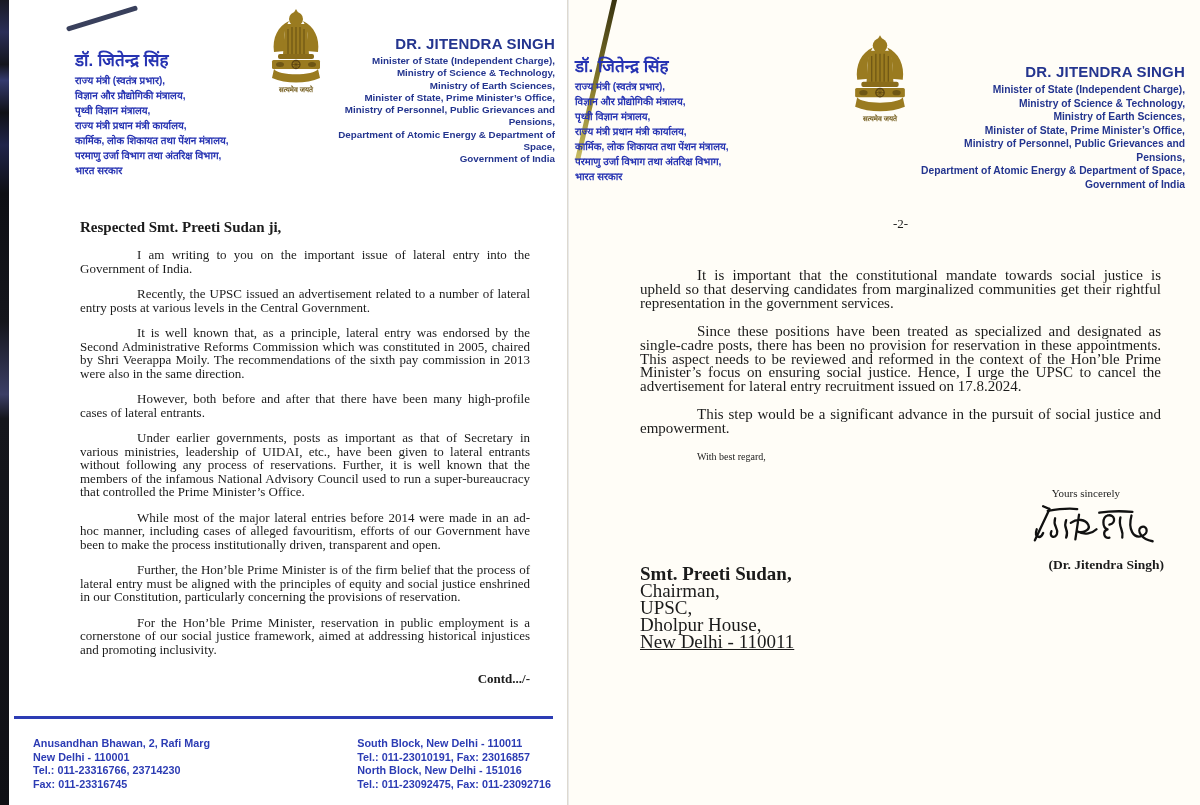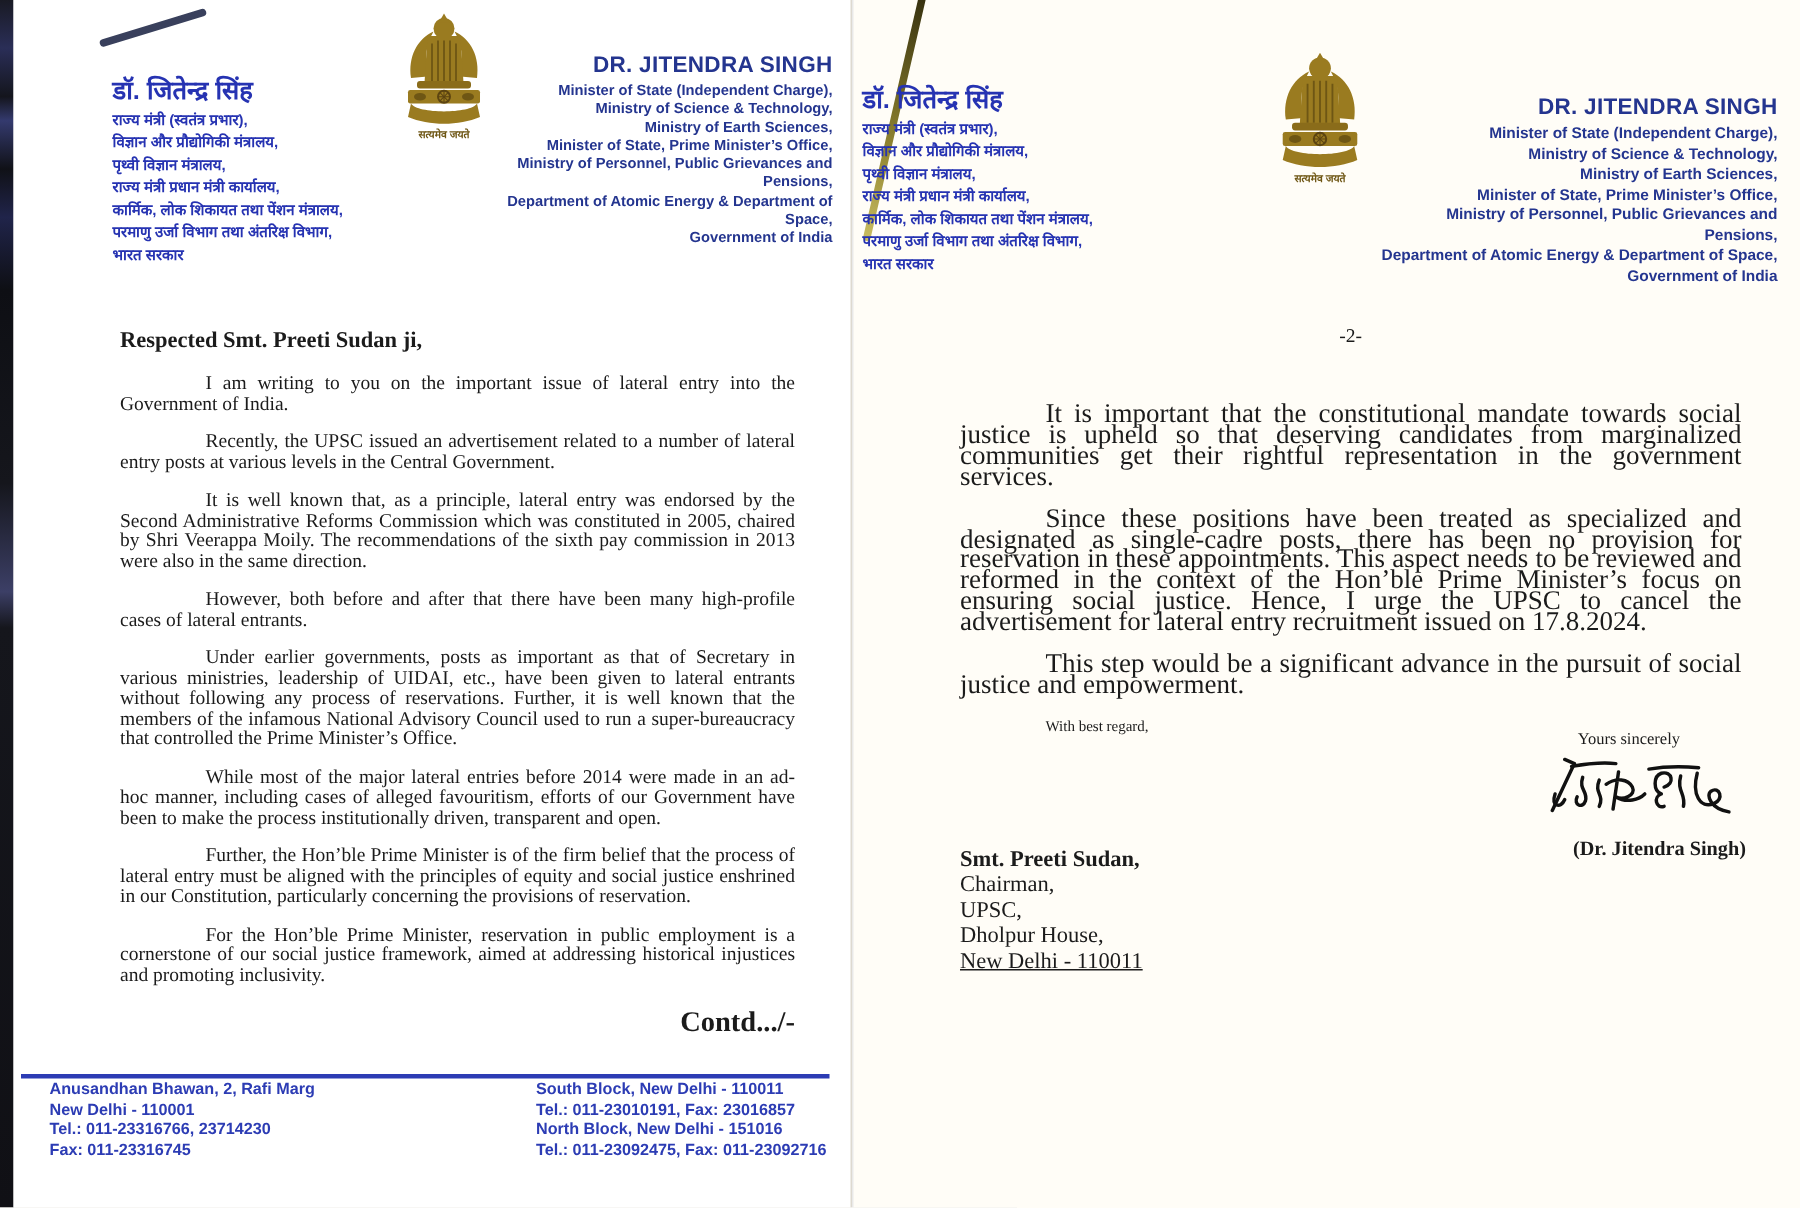--- a/index.html
+++ b/index.html
@@ -47,41 +47,41 @@
   #page1 .en-block{margin-top:14px;}
   #page2 .en-block{margin-top:16px;}
   .en-name{font:700 15px "Liberation Sans",sans-serif;color:var(--ehead);margin-bottom:3px;letter-spacing:.2px;margin-top:13px;}
   .en-line{font:700 9.8px "Liberation Sans",sans-serif;color:var(--ehead);line-height:12.3px;}
   #page2 .en-line{font-size:10.3px;line-height:13.5px;}
 
   
   .body1{position:absolute;top:219px;left:71px;width:450px;color:var(--ink);}
   .salutation{font-weight:700;font-size:15px;}
   .para{margin-top:12px;text-indent:57px;text-align:justify;font-size:13px;line-height:13.5px;}
-  .contd{margin-top:15px;text-align:right;font-weight:700;font-size:19px;}
+  .contd{margin-top:15px;text-align:right;font-weight:700;font-size:13px;}
 
   
   .footer{position:absolute;left:5px;right:14px;top:716px;border-top:3px solid var(--footer);
-    padding-top:1px;display:flex;justify-content:space-between;}
+    padding-top:18px;display:flex;justify-content:space-between;}
   .footer .col{font:700 10.8px "Liberation Sans",sans-serif;color:var(--footer);line-height:13.5px;}
   .footer .col.left{margin-left:19px;}
   .footer .col.right{margin-right:2px;}
 
   
   .body2{position:absolute;top:216px;left:71px;width:521px;color:var(--ink);}
   .pagenum{text-align:center;font-size:13px;margin-bottom:37px;}
-  .body2 .para{font-size:18px;line-height:13.9px;margin-top:14px;}
+  .body2 .para{font-size:15px;line-height:13.9px;margin-top:14px;}
   .closing{margin-top:15px;text-indent:57px;font-size:10px;}
 
   .sig-block{position:absolute;top:487px;right:36px;width:230px;text-align:right;color:var(--ink);}
   .yours{font-size:11px;margin-right:44px;text-align:right;}
   .signature-svg{width:138px;height:52px;margin:2px 4px 0 0;}
   .signatory{font-weight:700;font-size:13.5px;}
 
-  .recipient{position:absolute;top:565px;left:71px;font-size:15px;line-height:17px;color:var(--ink);}
+  .recipient{position:absolute;top:565px;left:71px;font-size:19px;line-height:17px;color:var(--ink);}
   .recipient .r-bold{font-weight:700;}
   .recipient .r-under{text-decoration:underline;}
 </style>
 </head>
 <body>
 
 <div class="scan-strip"></div>
 
 <div class="page" id="page1">
   <div class="pen-mark"></div>

